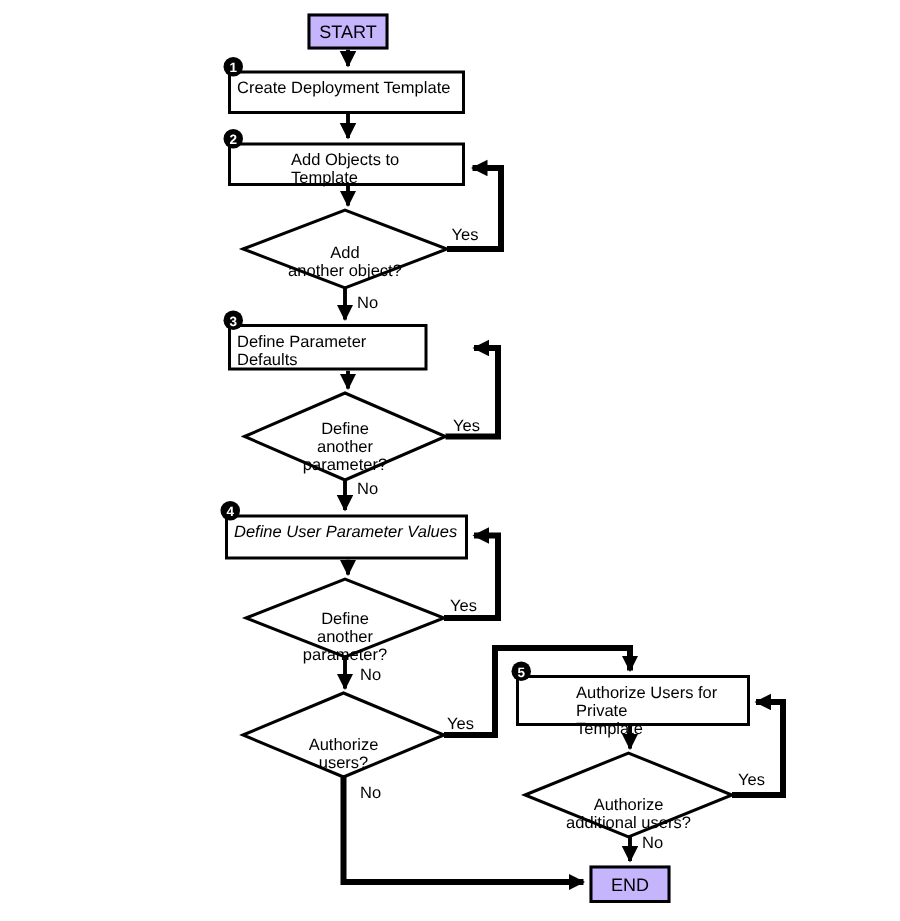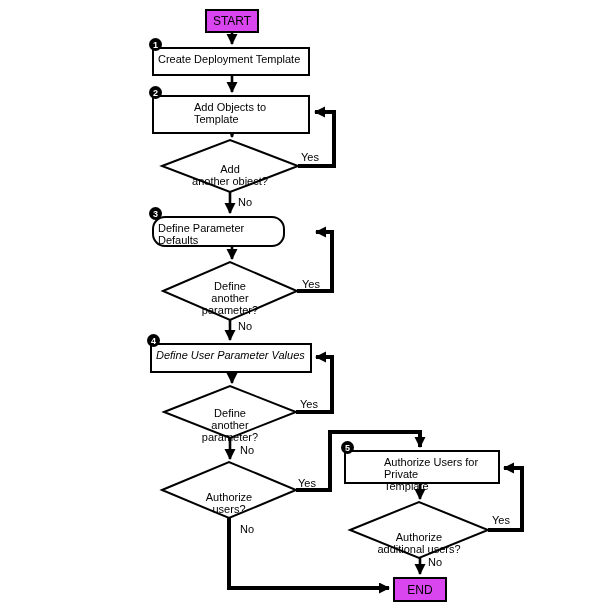--- a/index.html
+++ b/index.html
@@ -6,21 +6,21 @@
   #canvas{
     position:relative;width:600px;height:614px;background:#fff;
     font-family:"Liberation Sans", sans-serif;color:#000;overflow:hidden;
   }
   svg.lines{position:absolute;left:0;top:0;width:600px;height:614px;}
   .pbox{
     position:absolute;box-sizing:border-box;background:#fff;border:2px solid #000;
     font-size:11px;line-height:12px;padding:4px 3px 0 4px;white-space:pre-line;
   }
   .terminal{
-    position:absolute;box-sizing:border-box;background:#d946ef;border:2px solid #000;
+    position:absolute;box-sizing:border-box;background:#c4b5fd;border:2px solid #000;
     font-size:12px;display:flex;align-items:center;justify-content:center;
   }
   .badge{
     position:absolute;width:13px;height:13px;border-radius:50%;background:#000;color:#fff;
     font-size:9px;font-weight:bold;display:flex;align-items:center;justify-content:center;
     z-index:3;
   }
   .dlabel{
     position:absolute;font-size:11px;line-height:12px;text-align:center;
     white-space:pre-line;z-index:2;margin-top:13px;
@@ -71,24 +71,24 @@
       <polygon points="350,530 419,502 488,530 419,558"></polygon>
     </g>
   </svg>
 
   <div class="terminal" style="left:205px;top:9px;width:54px;height:24px;">START</div>
   <div class="terminal" style="left:393px;top:577px;width:54px;height:25px;">END</div>
 
   <div class="pbox" style="left:152px;top:47px;width:158px;height:29px;">Create Deployment Template</div>
   <div class="badge" style="left:149px;top:38px;">1</div>
 
-  <div class="pbox" style="left:152px;top:95px;width:158px;height:39px;padding-left:40px;">Add Objects to Template</div>
+  <div class="pbox" style="left:152px;top:95px;width:158px;height:29px;padding-left:40px;">Add Objects to Template</div>
   <div class="badge" style="left:149px;top:86px;">2</div>
 
-  <div class="pbox" style="left:152px;top:216px;width:133px;height:31px;border-radius:13px;">Define Parameter Defaults</div>
+  <div class="pbox" style="left:152px;top:216px;width:133px;height:31px;">Define Parameter Defaults</div>
   <div class="badge" style="left:149px;top:207px;">3</div>
 
   <div class="pbox" style="left:150px;top:343px;width:162px;height:30px;font-style:italic;">Define User Parameter Values</div>
   <div class="badge" style="left:147px;top:334px;">4</div>
 
   <div class="pbox" style="left:344px;top:450px;width:156px;height:34px;padding-left:38px;">Authorize Users for Private
 Template</div>
   <div class="badge" style="left:341px;top:441px;">5</div>
 
   <div class="dlabel" style="left:162px;top:150px;width:136px;">Add

